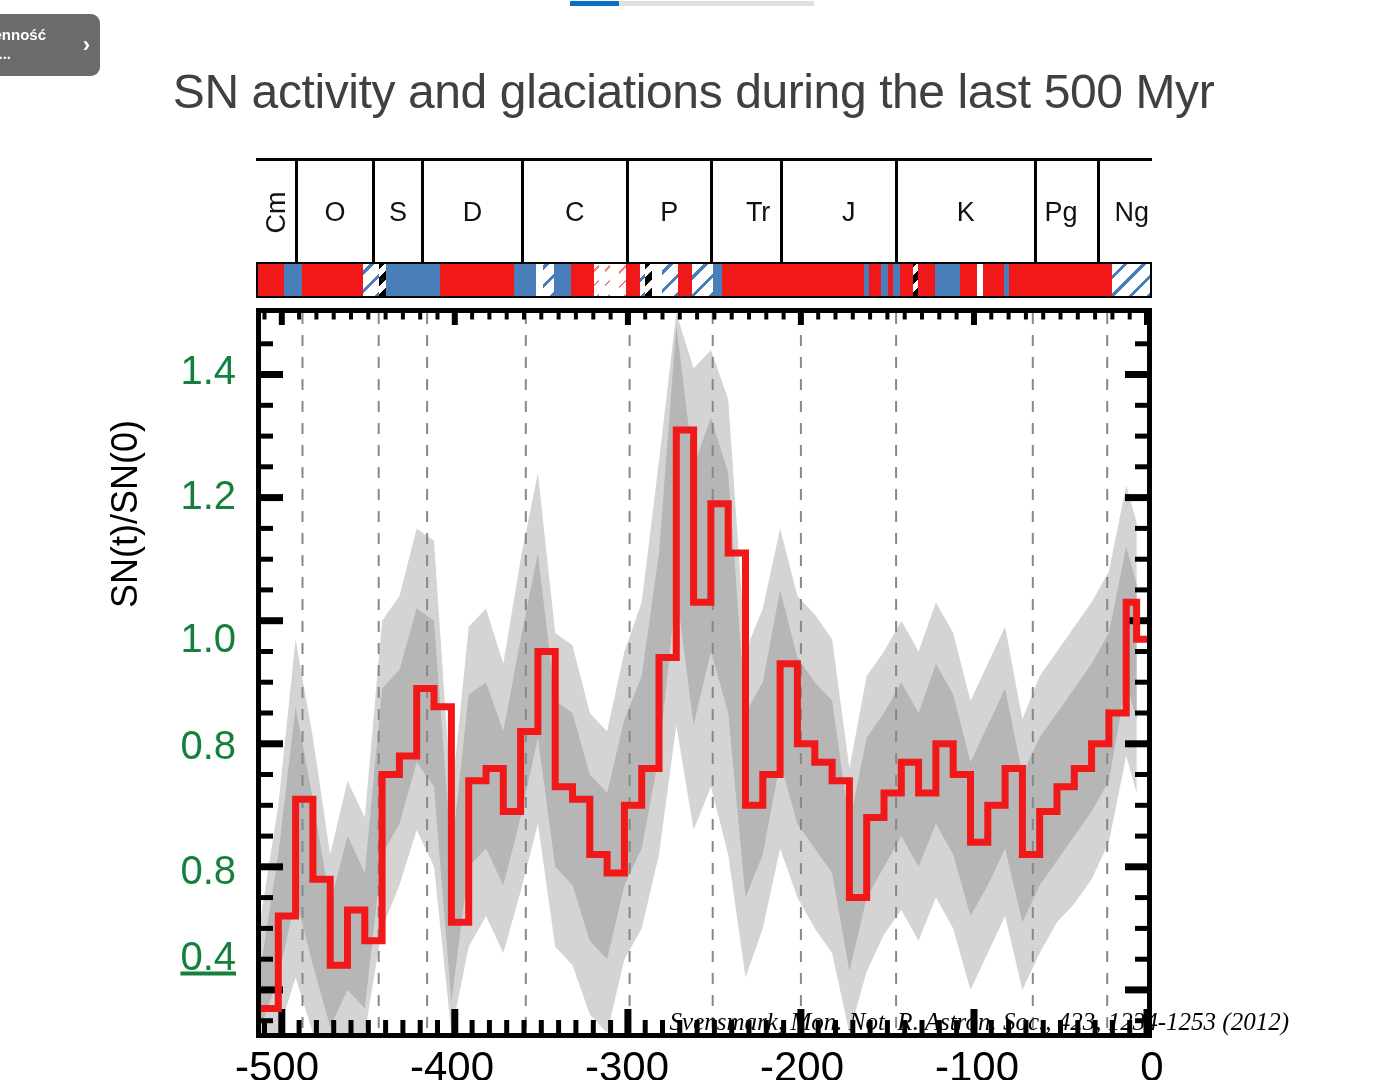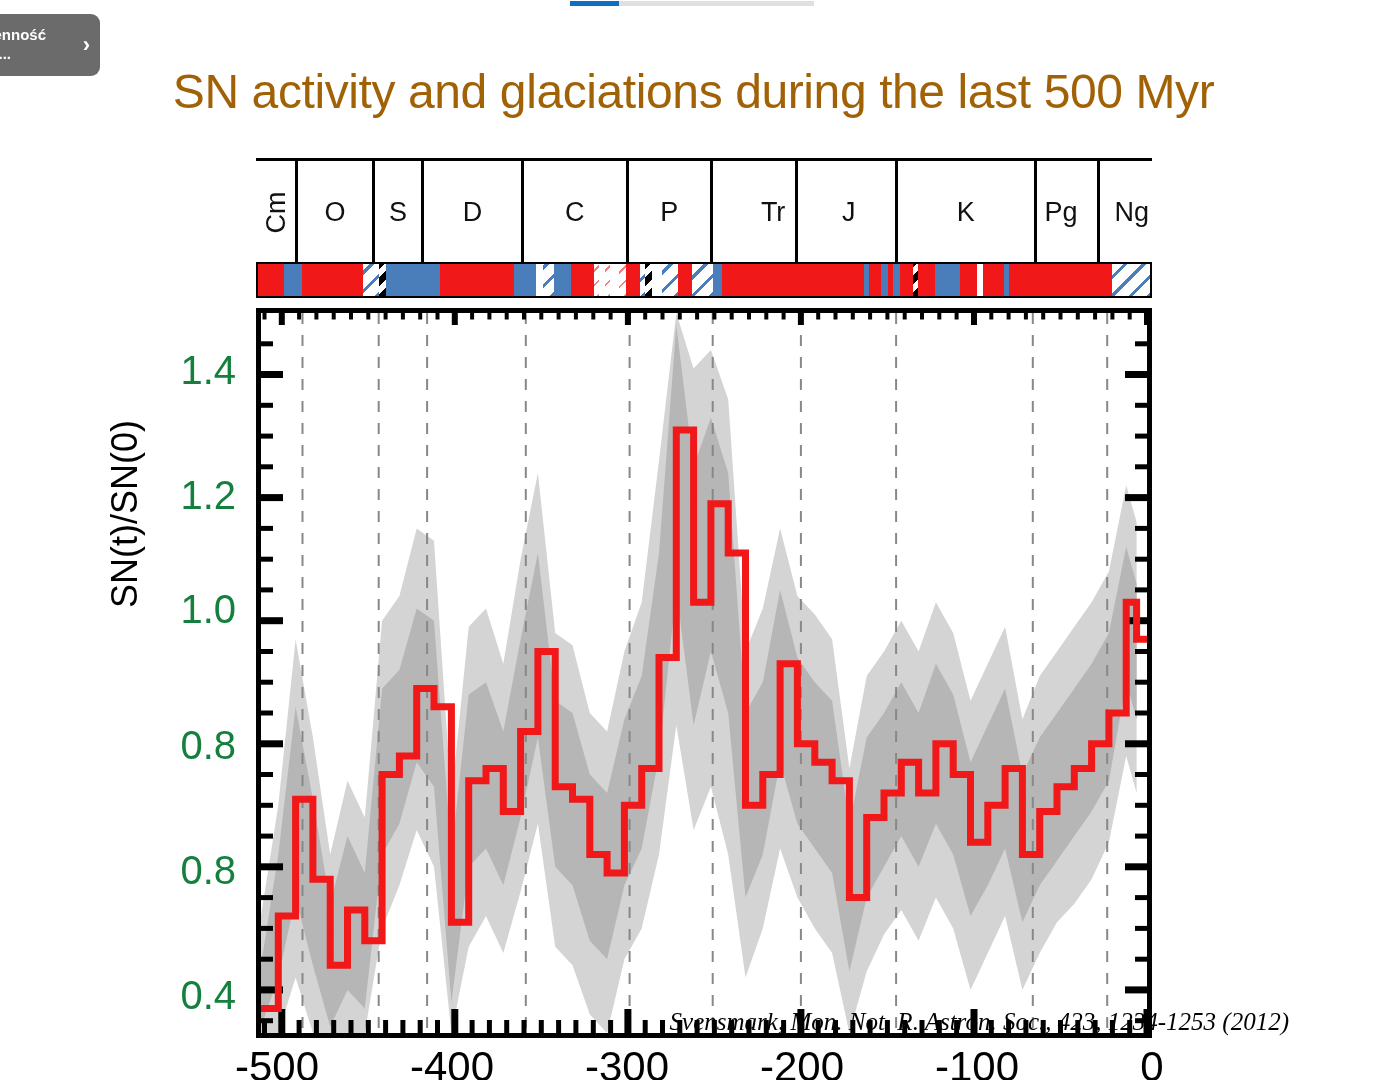--- a/index.html
+++ b/index.html
@@ -208,21 +208,21 @@
 </div>
 
 <div id="nav-chip" style="background: rgb(107, 107, 107);">
   <div class="chip-text">
     <span>mienność</span>
     <span>ry i...</span>
   </div>
   <div class="chip-arrow">›</div>
 </div>
 
-<div id="slide-title" style="color: #a16207; text-align: center;">SN activity and glaciations during the last 500 Myr</div>
+<div id="slide-title" style="color: #404040; text-align: center;">SN activity and glaciations during the last 500 Myr</div>
 
 <div id="figure">
 
   <div id="period-strip">
       <div class="period-cell vertical" style="left: 0px; width: 42px;">
         <span>Cm</span>
       </div>
       <div class="period-cell" style="left: 42px; width: 77px;">
         <span>O</span>
       </div>
@@ -231,21 +231,21 @@
       </div>
       <div class="period-cell" style="left: 168px; width: 99.75px;">
         <span>D</span>
       </div>
       <div class="period-cell" style="left: 267.75px; width: 105px;">
         <span>C</span>
       </div>
       <div class="period-cell" style="left: 372.75px; width: 84px;">
         <span>P</span>
       </div>
-      <div class="period-cell" style="left: 453px; width: 89.25px; padding-left: 42px;">
+      <div class="period-cell" style="left: 438px; width: 89.25px; padding-left: 42px;">
         <span>Tr</span>
       </div>
       <div class="period-cell" style="left: 546px; width: 96.25px;">
         <span>J</span>
       </div>
       <div class="period-cell" style="left: 642.25px; width: 138.25px;">
         <span>K</span>
       </div>
       <div class="period-cell" style="left: 769px; width: 75.25px;">
         <span>Pg</span>
@@ -462,24 +462,24 @@
         <line x1="851.4" y1="0" x2="851.4" y2="6.5" stroke="#000" stroke-width="4"></line>
         <line x1="868.7" y1="707" x2="868.7" y2="720" stroke="#000" stroke-width="5"></line>
         <line x1="868.7" y1="0" x2="868.7" y2="6.5" stroke="#000" stroke-width="4"></line>
         <line x1="886.0" y1="696" x2="886.0" y2="720" stroke="#000" stroke-width="7"></line>
         <line x1="886.0" y1="0" x2="886.0" y2="12" stroke="#000" stroke-width="6"></line>
         <polyline points="0.0,695.4 17.3,695.4 17.3,603.1 34.6,603.1 34.6,486.2 51.9,486.2 51.9,566.2 69.2,566.2 69.2,652.3 86.5,652.3 86.5,596.9 103.8,596.9 103.8,627.7 121.1,627.7 121.1,461.5 138.4,461.5 138.4,443.1 155.7,443.1 155.7,375.4 173.0,375.4 173.0,393.8 190.4,393.8 190.4,609.2 207.7,609.2 207.7,467.7 225.0,467.7 225.0,455.4 242.3,455.4 242.3,498.5 259.6,498.5 259.6,418.5 276.9,418.5 276.9,338.5 294.2,338.5 294.2,473.8 311.5,473.8 311.5,486.2 328.8,486.2 328.8,541.5 346.1,541.5 346.1,560.0 363.4,560.0 363.4,492.3 380.7,492.3 380.7,455.4 398.0,455.4 398.0,344.6 415.3,344.6 415.3,116.9 432.6,116.9 432.6,289.2 449.9,289.2 449.9,190.8 467.2,190.8 467.2,240.0 484.5,240.0 484.5,492.3 501.8,492.3 501.8,461.5 519.1,461.5 519.1,350.8 536.4,350.8 536.4,430.8 553.8,430.8 553.8,449.2 571.1,449.2 571.1,467.7 588.4,467.7 588.4,584.6 605.7,584.6 605.7,504.6 623.0,504.6 623.0,480.0 640.3,480.0 640.3,449.2 657.6,449.2 657.6,480.0 674.9,480.0 674.9,430.8 692.2,430.8 692.2,461.5 709.5,461.5 709.5,529.2 726.8,529.2 726.8,492.3 744.1,492.3 744.1,455.4 761.4,455.4 761.4,541.5 778.7,541.5 778.7,498.5 796.0,498.5 796.0,473.8 813.3,473.8 813.3,455.4 830.6,455.4 830.6,430.8 847.9,430.8 847.9,400.0 865.2,400.0 865.2,289.2 875.6,289.2 875.6,326.2 886.0,326.2" fill="none" stroke="#f01818" stroke-width="7" stroke-linejoin="miter" stroke-linecap="butt"></polyline>
       </svg>
   </div>
 
   <div id="y-ticklabels">
-      <div class="y-ticklabel" style="top: 687px;">0.4</div>
+      <div class="y-ticklabel" style="top: 648px; text-decoration: underline;">0.4</div>
       <div class="y-ticklabel" style="top: 561.538px;">0.8</div>
       <div class="y-ticklabel" style="top: 436.752px;">0.8</div>
-      <div class="y-ticklabel" style="top: 301px;">1.0</div>
+      <div class="y-ticklabel" style="top: 330px;">1.0</div>
       <div class="y-ticklabel" style="top: 187.179px;">1.2</div>
       <div class="y-ticklabel" style="top: 62.3932px;">1.4</div>
     </div>
   <div id="x-ticklabels">
       <div class="x-ticklabel" style="left: 277px;">-500</div>
       <div class="x-ticklabel" style="left: 452px;">-400</div>
       <div class="x-ticklabel" style="left: 627px;">-300</div>
       <div class="x-ticklabel" style="left: 802px;">-200</div>
       <div class="x-ticklabel" style="left: 977px;">-100</div>
       <div class="x-ticklabel" style="left: 1152px;">0</div>

